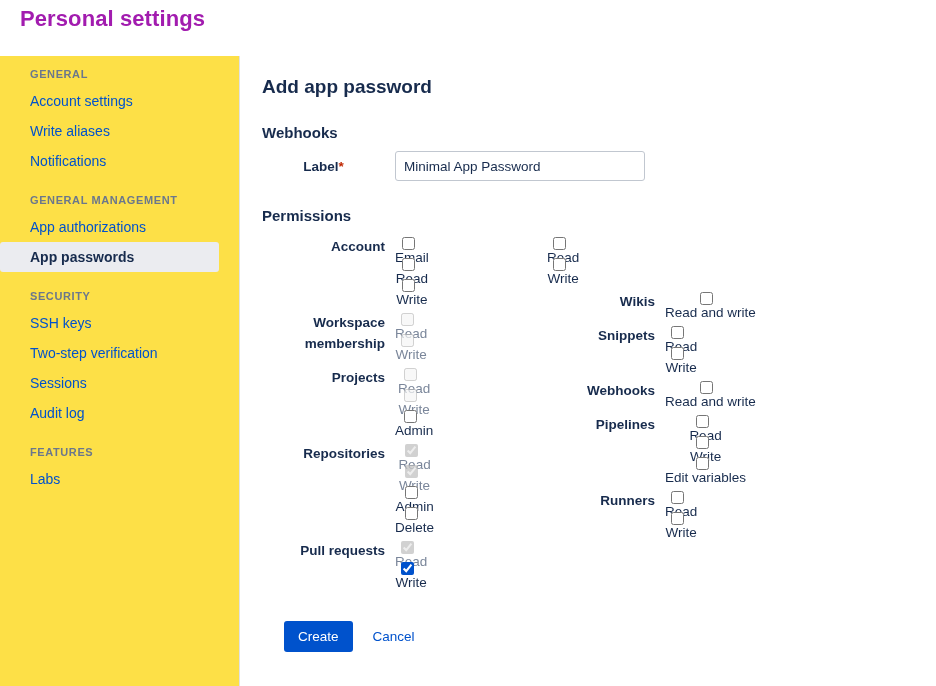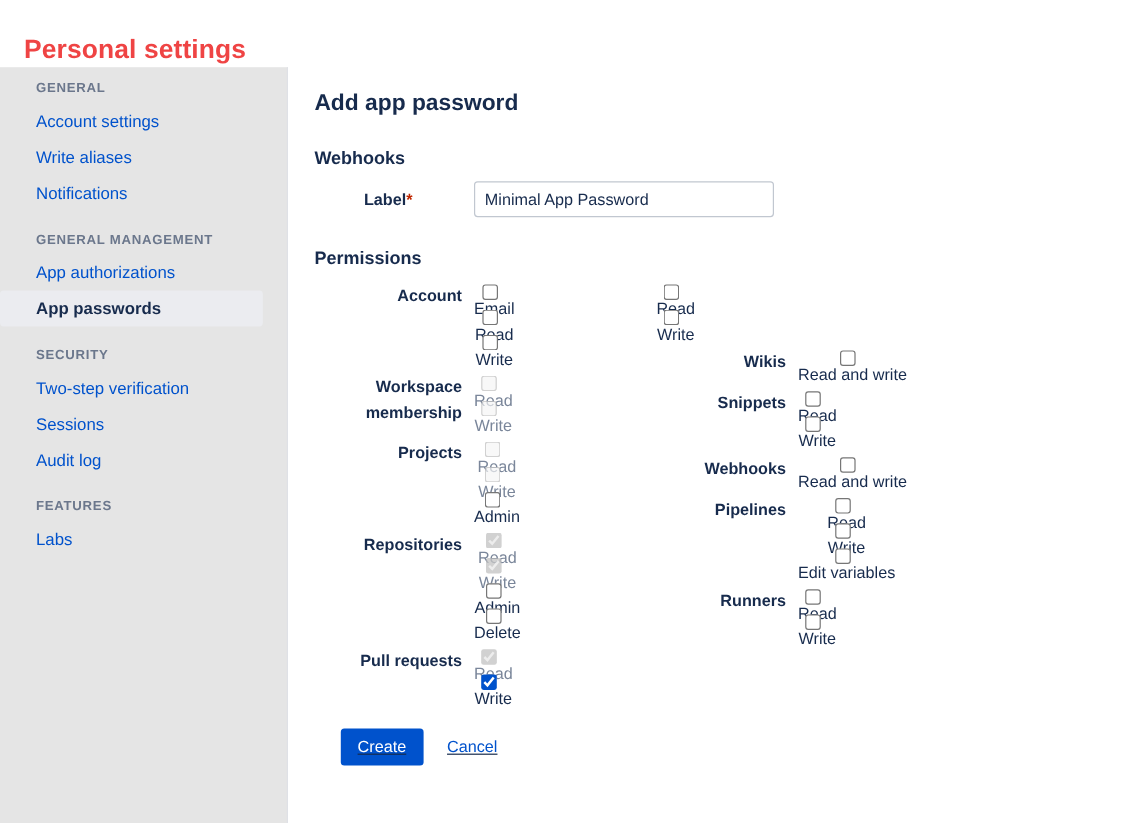--- a/index.html
+++ b/index.html
@@ -14,35 +14,35 @@
   }
   #app {
     position: relative;
     width: 936px;
     height: 686px;
     overflow: hidden;
   }
   .page-title {
     position: absolute;
     left: 20px;
-    top: 28px;
+    top: 6px;
     font-size: 22px;
     font-weight: bold;
-    color: #ef4444;
+    color: #a21caf;
     letter-spacing: 0.1px;
   }
   
   .sidebar {
     position: absolute;
     left: 0;
     top: 56px;
     width: 240px;
     height: 630px;
     border-right: 1px solid #dfe1e6;
-    background: #e5e5e5;
+    background: #fde047;
     padding-top: 12px;
   }
   .side-group-label {
     font-size: 11px;
     font-weight: bold;
     letter-spacing: 0.6px;
     color: #6b778c;
     padding: 0 0 6px 30px;
   }
   .side-group-label.gap { padding-top: 18px; }
@@ -141,22 +141,21 @@
   .opt input[type=checkbox] {
     width: 13px;
     height: 13px;
     margin: 0 7px 0 0;
     accent-color: #0052cc;
   }
   .opt.disabled { color: #7a869a; }
   .buttons {
     display: flex;
     align-items: center;
-    margin: 12px 0 0 22px;
-    text-decoration: underline;
+    margin: 26px 0 0 22px;
   }
   .btn-create {
     background: #0052cc;
     color: #ffffff;
     border: none;
     border-radius: 3px;
     font-size: 13.5px;
     font-weight: normal;
     padding: 8px 14px;
     cursor: pointer;
@@ -181,20 +180,21 @@
 
   <div class="sidebar" id="sidebar">
       <div class="side-group-label">GENERAL</div>
       <div class="side-item">Account settings</div>
       <div class="side-item">Write aliases</div>
       <div class="side-item">Notifications</div>
       <div class="side-group-label gap">GENERAL MANAGEMENT</div>
       <div class="side-item">App authorizations</div>
       <div class="side-item active">App passwords</div>
       <div class="side-group-label gap">SECURITY</div>
+      <div class="side-item">SSH keys</div>
       <div class="side-item">Two-step verification</div>
       <div class="side-item">Sessions</div>
       <div class="side-item">Audit log</div>
       <div class="side-group-label gap">FEATURES</div>
       <div class="side-item">Labs</div>
     </div>
 
   <div class="main">
     <div class="main-title">Add app password</div>
 

